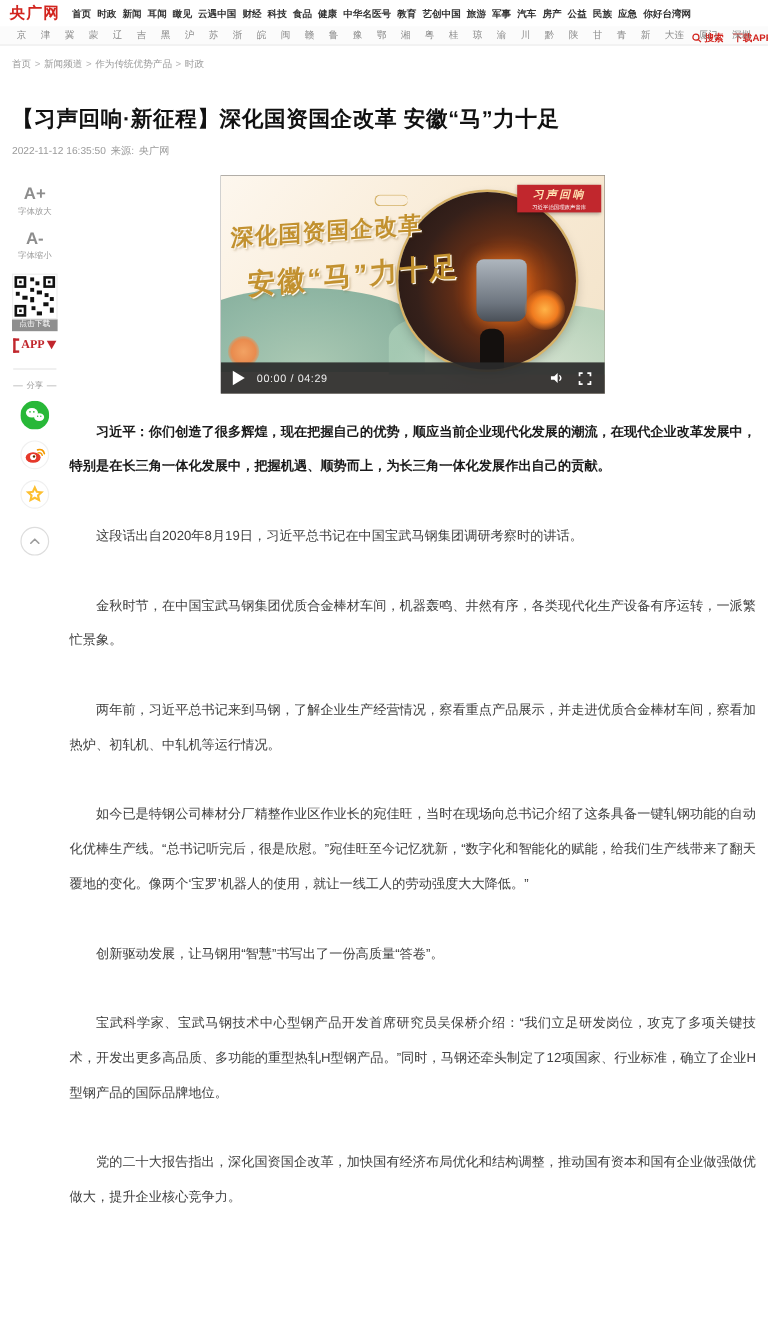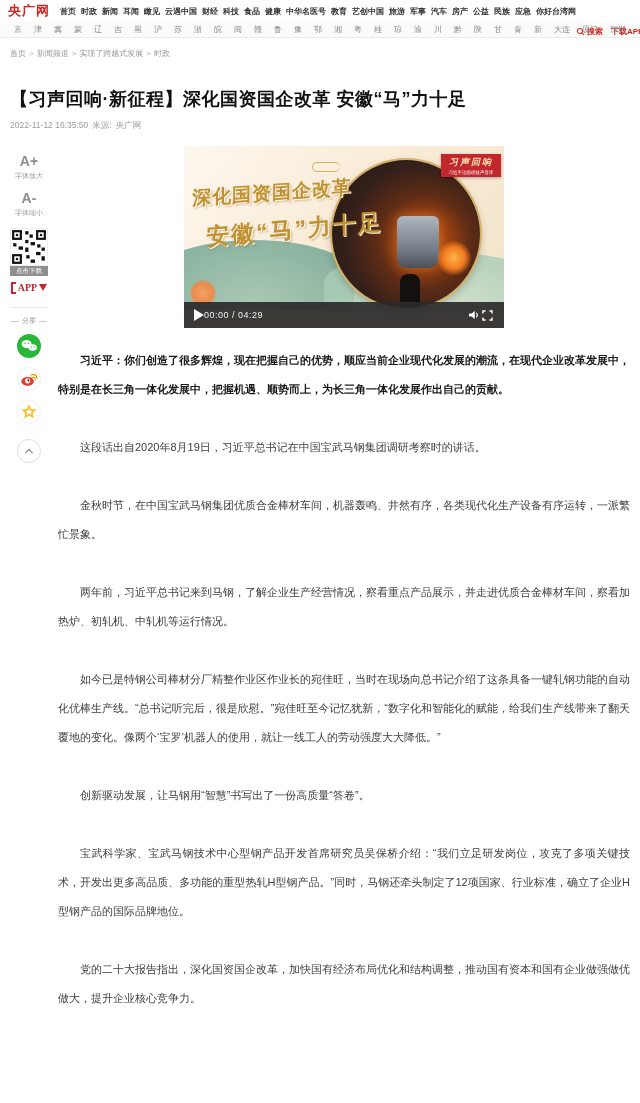--- a/index.html
+++ b/index.html
@@ -66,28 +66,28 @@
     text-shadow:1px 1px 0 #fff8ec, 2px 2px 2px rgba(120,80,10,.35); letter-spacing:2px;
   }
   .photo-circle {
     position:absolute; left:148px; top:14px; width:148px; height:148px; border-radius:50%;
     background:radial-gradient(circle at 62% 55%, #f07b1f 0%, #b04a12 14%, #5e2c16 38%, #35201a 62%, #201512 100%);
     box-shadow:0 0 0 2px #d8b367, 0 4px 10px rgba(0,0,0,.25); overflow:hidden;
   }
   .ladle { position:absolute; left:44%; top:38%; width:42px; height:52px; background:linear-gradient(180deg,#aeb6be,#6e7680 70%,#4a5058); border-radius:6px 6px 10px 10px; box-shadow:0 0 12px rgba(255,140,40,.5); }
   .glow { position:absolute; right:6%; top:55%; width:34px; height:34px; border-radius:50%; background:radial-gradient(circle,#ffb347 0%,#f07b1f 45%,rgba(240,123,31,0) 75%); }
   .worker { position:absolute; left:46%; bottom:0; width:20px; height:34px; background:#14100e; border-radius:8px 8px 0 0; }
-  .badge { position:absolute; right:3px; top:8px; width:60px; background:#c1272d; color:#fff; padding:2px 3px; text-align:center; box-shadow:0 1px 3px rgba(0,0,0,.3); }
+  .badge { position:absolute; right:3px; top:8px; width:70px; background:#c1272d; color:#fff; padding:2px 3px; text-align:center; box-shadow:0 1px 3px rgba(0,0,0,.3); }
   .badge-l1 { font-size:9px; font-weight:bold; color:#ffe3b3; letter-spacing:2px; font-style:italic; }
   .badge-l2 { font-size:4.5px; margin-top:1px; white-space:nowrap; }
   .cloud { position:absolute; left:128px; top:16px; width:28px; height:10px; border:1.5px solid #caa24a; border-radius:10px; border-right:none; opacity:.8; }
   .hill1 { position:absolute; left:-30px; bottom:18px; width:200px; height:70px; border-radius:50% 50% 0 0; background:radial-gradient(ellipse at 50% 100%,#9fc4ae 0%,#7fae9b 60%,#6d9f8c 100%); opacity:.85; }
   .hill2 { position:absolute; right:-40px; bottom:16px; width:220px; height:60px; border-radius:50% 50% 0 0; background:radial-gradient(ellipse at 50% 100%,#cfe3d2 0%,#a9cdb6 70%); opacity:.8; }
   .flower { position:absolute; left:6px; bottom:22px; width:26px; height:26px; border-radius:50%; background:radial-gradient(circle,#f2a263 0%,#e98b4e 55%,rgba(233,139,78,0) 80%); }
-  .controls { position:absolute; left:0; right:0; bottom:0; height:26px; background:rgba(42,42,42,.92); display:flex; align-items:center; padding:0 10px; }
+  .controls { position:absolute; left:0; right:0; bottom:0; height:26px; background:rgba(42,42,42,.92); display:flex; align-items:center; padding:0 10px; gap:10px; }
   .play-btn { width:0; height:0; border-top:6px solid transparent; border-bottom:6px solid transparent; border-left:10px solid #fff; cursor:pointer; }
   .time { color:#eee; font-size:9px; letter-spacing:.5px; }
   .ctrl-spacer { flex:1; }
   .ctrl-icon { cursor:pointer; display:flex; align-items:center; }
   
   .lead { margin:18px 0 0; font-size:11px; line-height:29px; font-weight:bold; color:#1a1a1a; text-indent:2em; text-align:justify; }
   .paras p { margin:0; font-size:11px; line-height:29px; color:#404040; text-indent:2em; text-align:justify; margin-top:29px; }
 </style>
 </head>
 <body>
@@ -156,21 +156,21 @@
     <span>黔</span>
     <span>陕</span>
     <span>甘</span>
     <span>青</span>
     <span>新</span>
     <span>大连</span>
     <span>厦门</span>
     <span>深圳</span>
   </nav>
 
-<div class="breadcrumb"><span class="crumb">首页</span><span class="sep">&gt;</span><span class="crumb">新闻频道</span><span class="sep">&gt;</span><span class="crumb">实现了跨越式发展</span><span class="sep">&gt;</span><span class="crumb">时政</span></div>
+<div class="breadcrumb"><span class="crumb">首页</span><span class="sep">&gt;</span><span class="crumb">新闻频道</span><span class="sep">&gt;</span><span class="crumb">作为传统优势产品</span><span class="sep">&gt;</span><span class="crumb">时政</span></div>
 
 <h1 class="title">【习声回响·新征程】深化国资国企改革 安徽“马”力十足</h1>
 
 <div class="meta">
   <span>2022-11-12 16:35:50</span>
   <span>来源:</span>
   <span class="src">央广网</span>
 </div>
 
 <div class="content-row">

